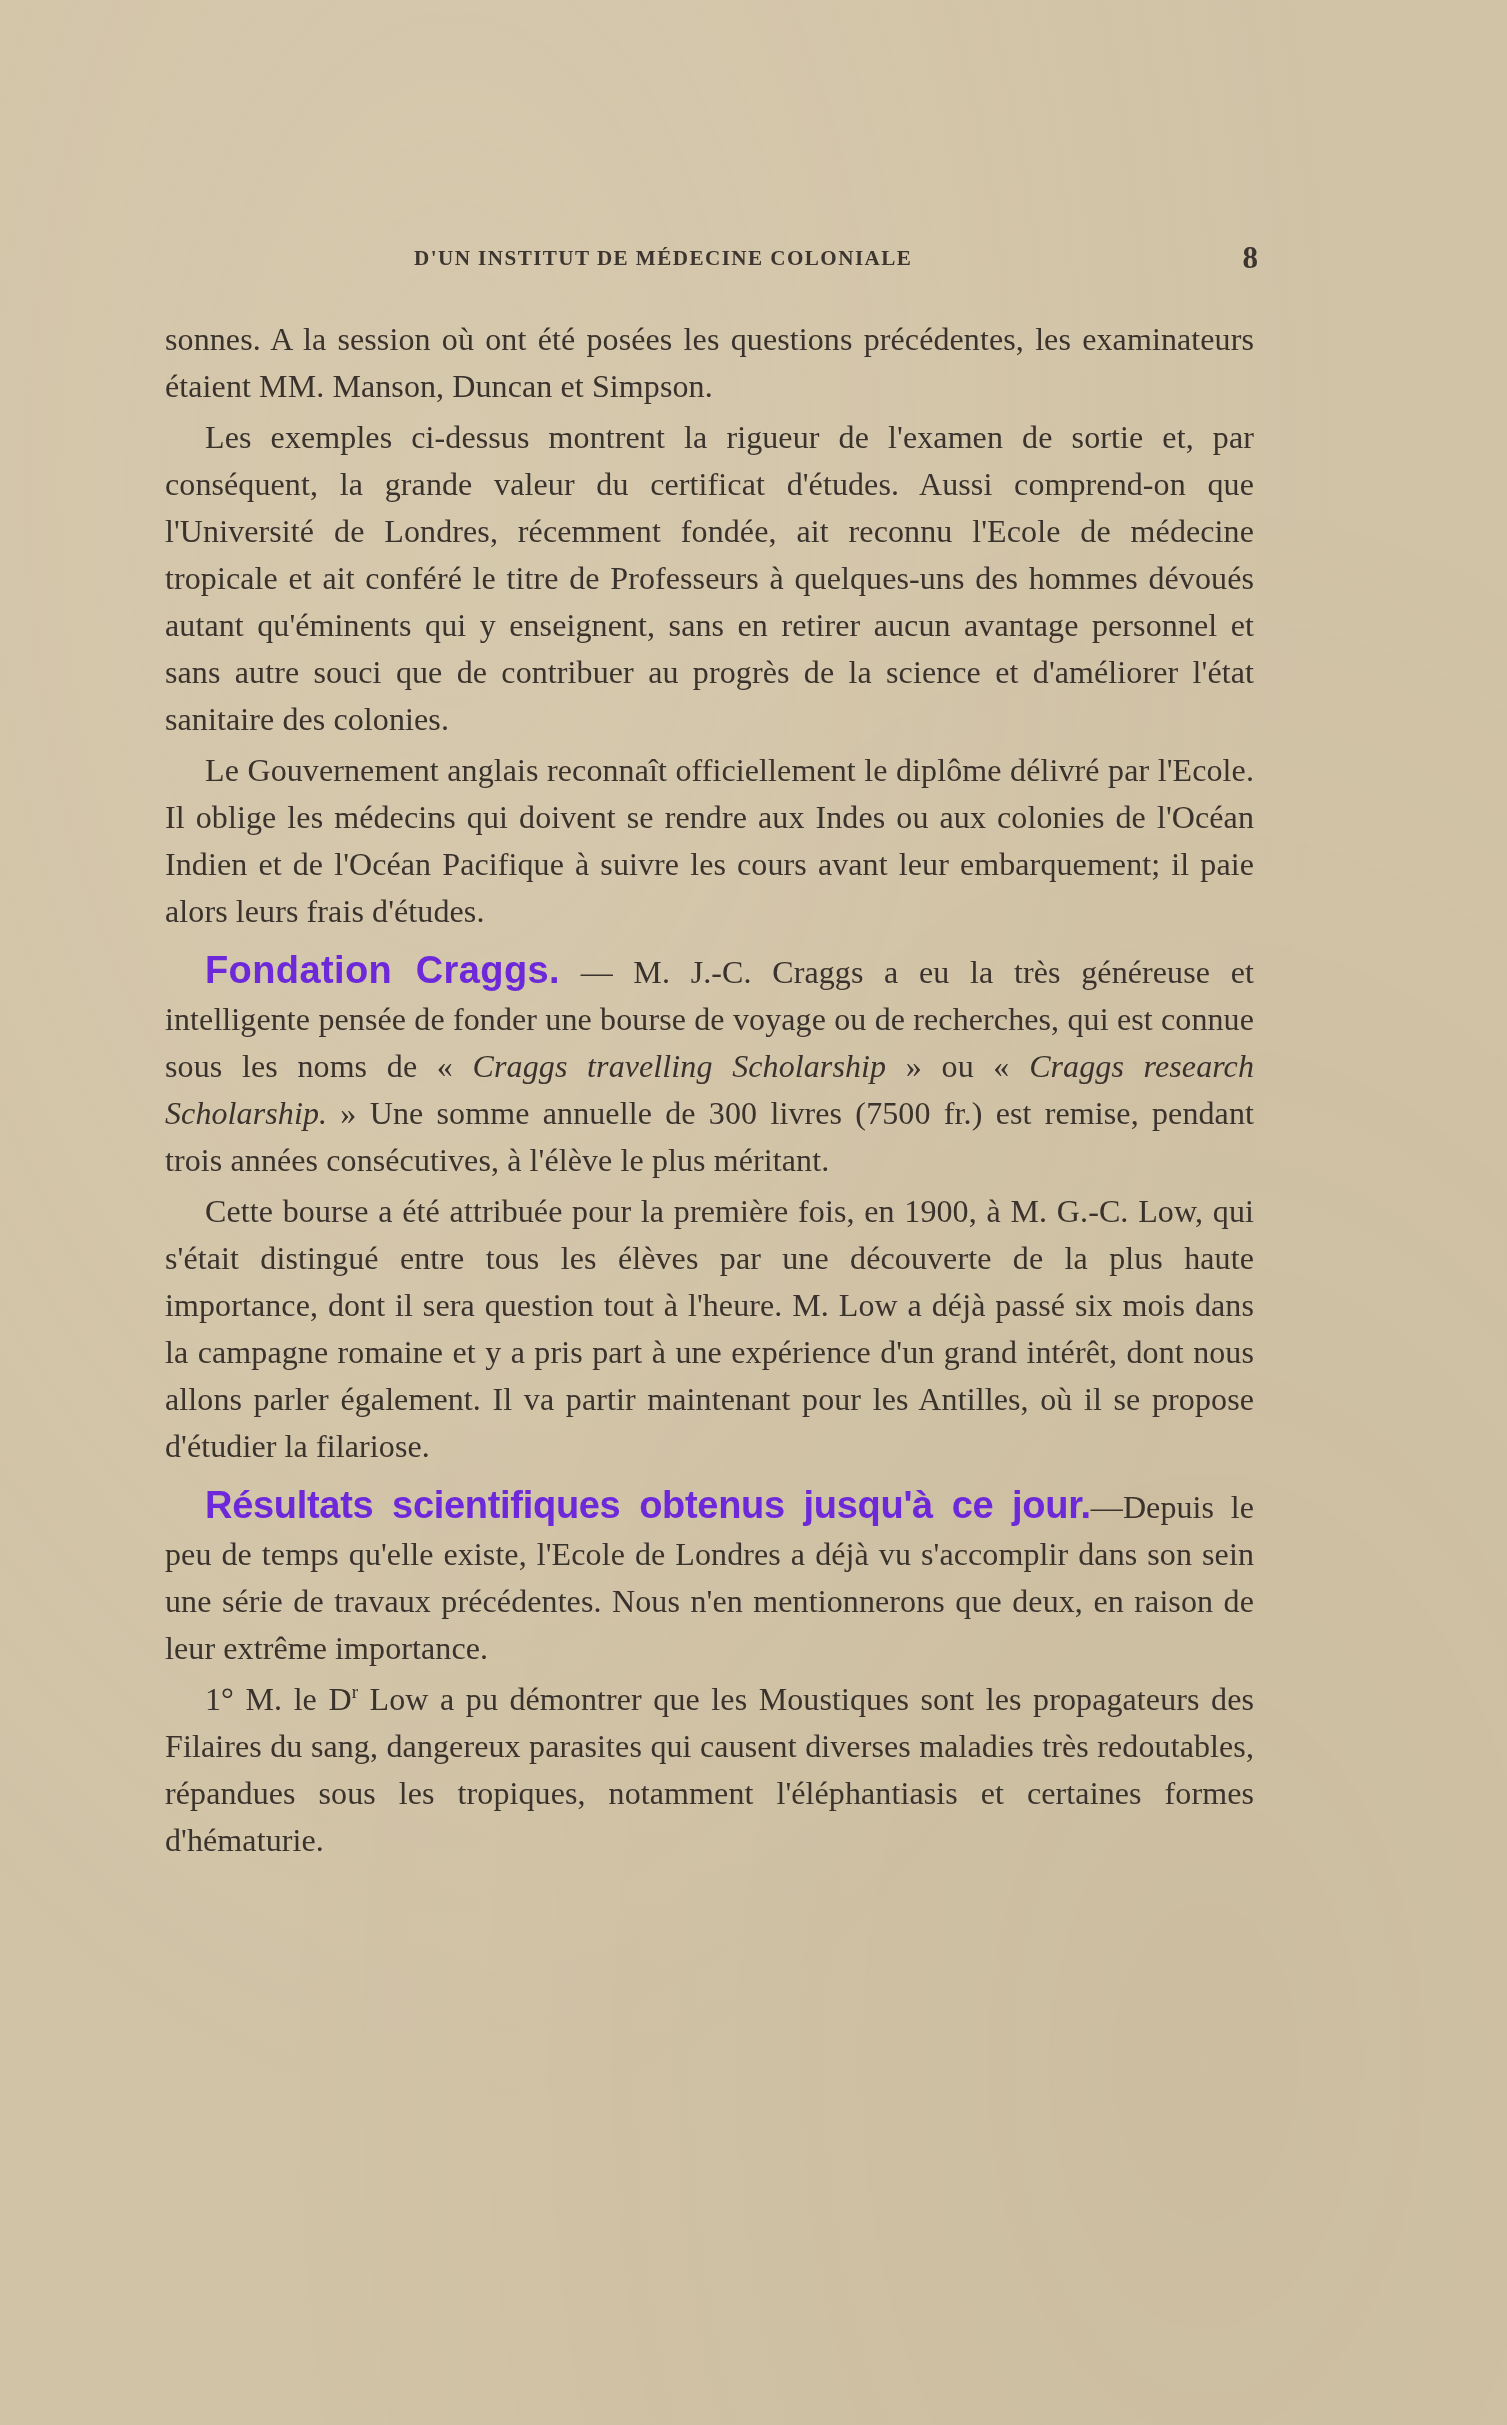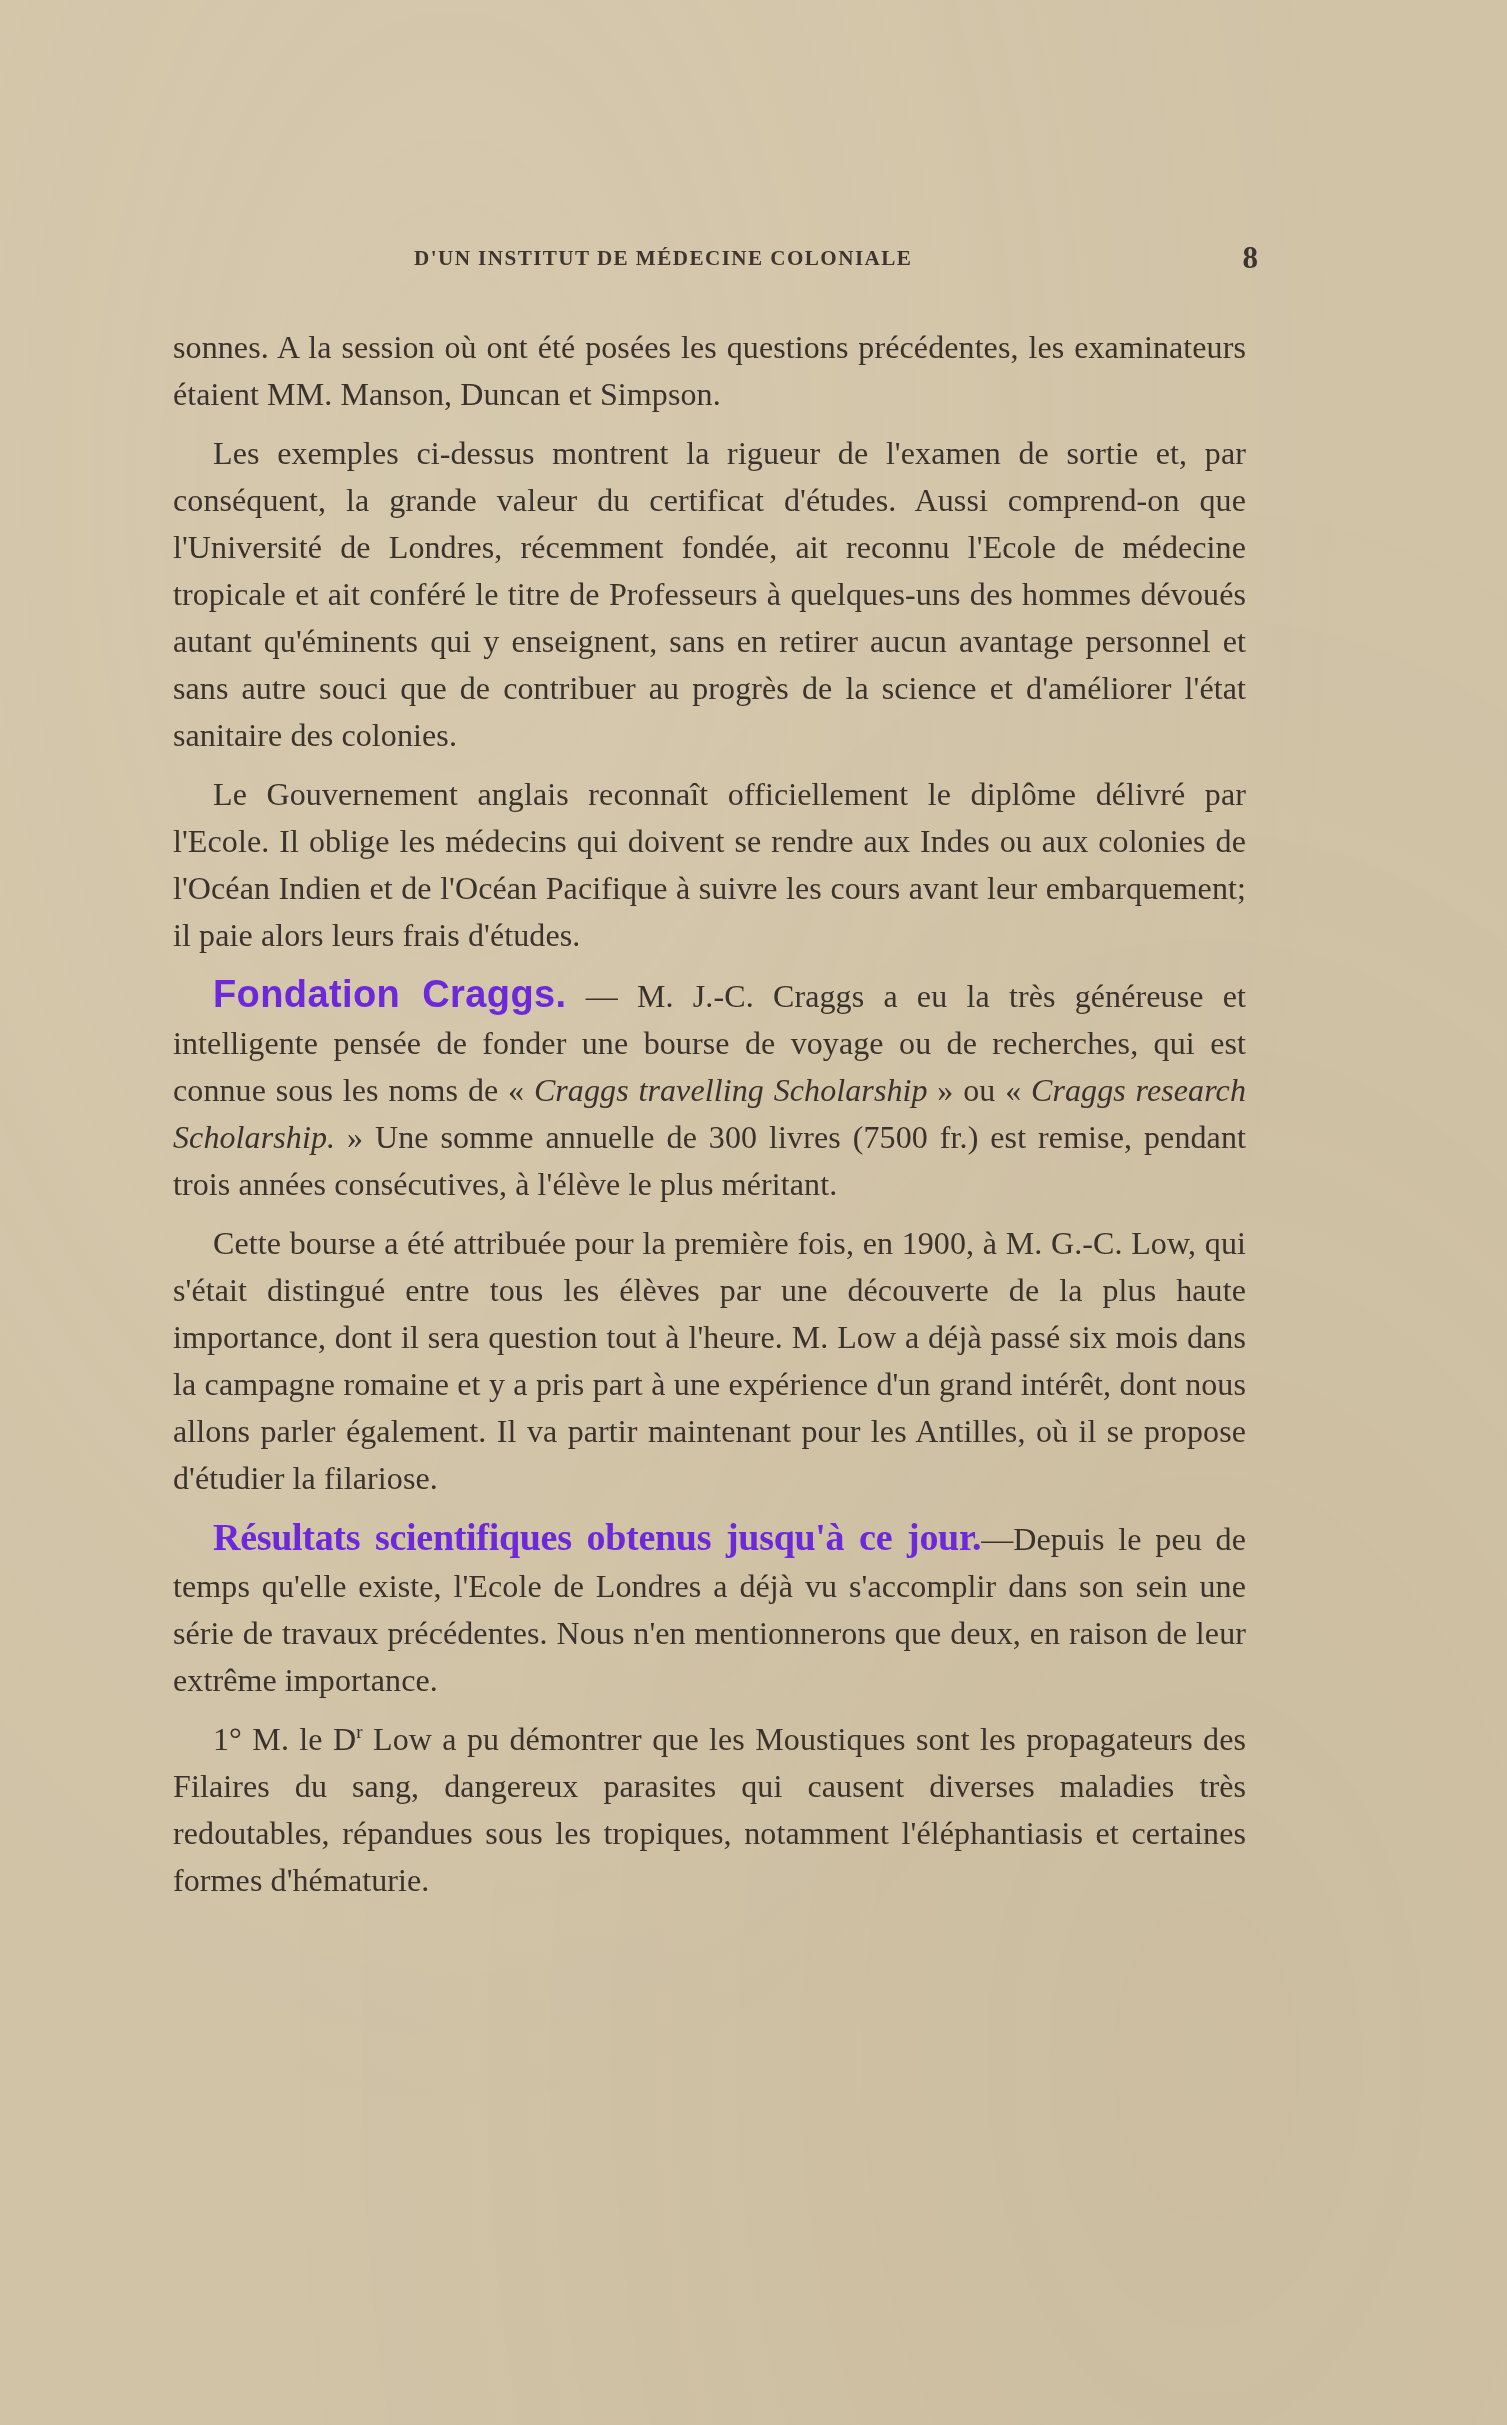--- a/index.html
+++ b/index.html
@@ -55,34 +55,34 @@
   .body {
     position: absolute;
     top: 312px;
     left: 0;
     width: 1097px;
   }
   .para {
     font-size: 32px;
     line-height: 47px;
     text-align: justify;
-    margin: 12px;
+    margin: 4px;
     hyphens: none;
     letter-spacing: 0.1px;
   }
   .para.indent { text-indent: 40px; }
   .para.gap { margin-top: 12px; }
   .runin {
     font-family: "Liberation Sans", "DejaVu Sans", sans-serif;
     font-weight: bold;
     font-size: 38px;
     letter-spacing: 0.4px;
     color: #6d28d9;
   }
-  .runin.tight { letter-spacing: -0.3px; font-family: Liberation Serif, serif; }
+  .runin.tight { letter-spacing: -0.3px; }
   em { }
   sup { font-size: 19px; line-height: 0; vertical-align: super; }
 </style>
 </head>
 <body>
 
 <div class="page">
 
   <div class="running-head">
     <span class="running-title">D'un institut de médecine coloniale</span>

